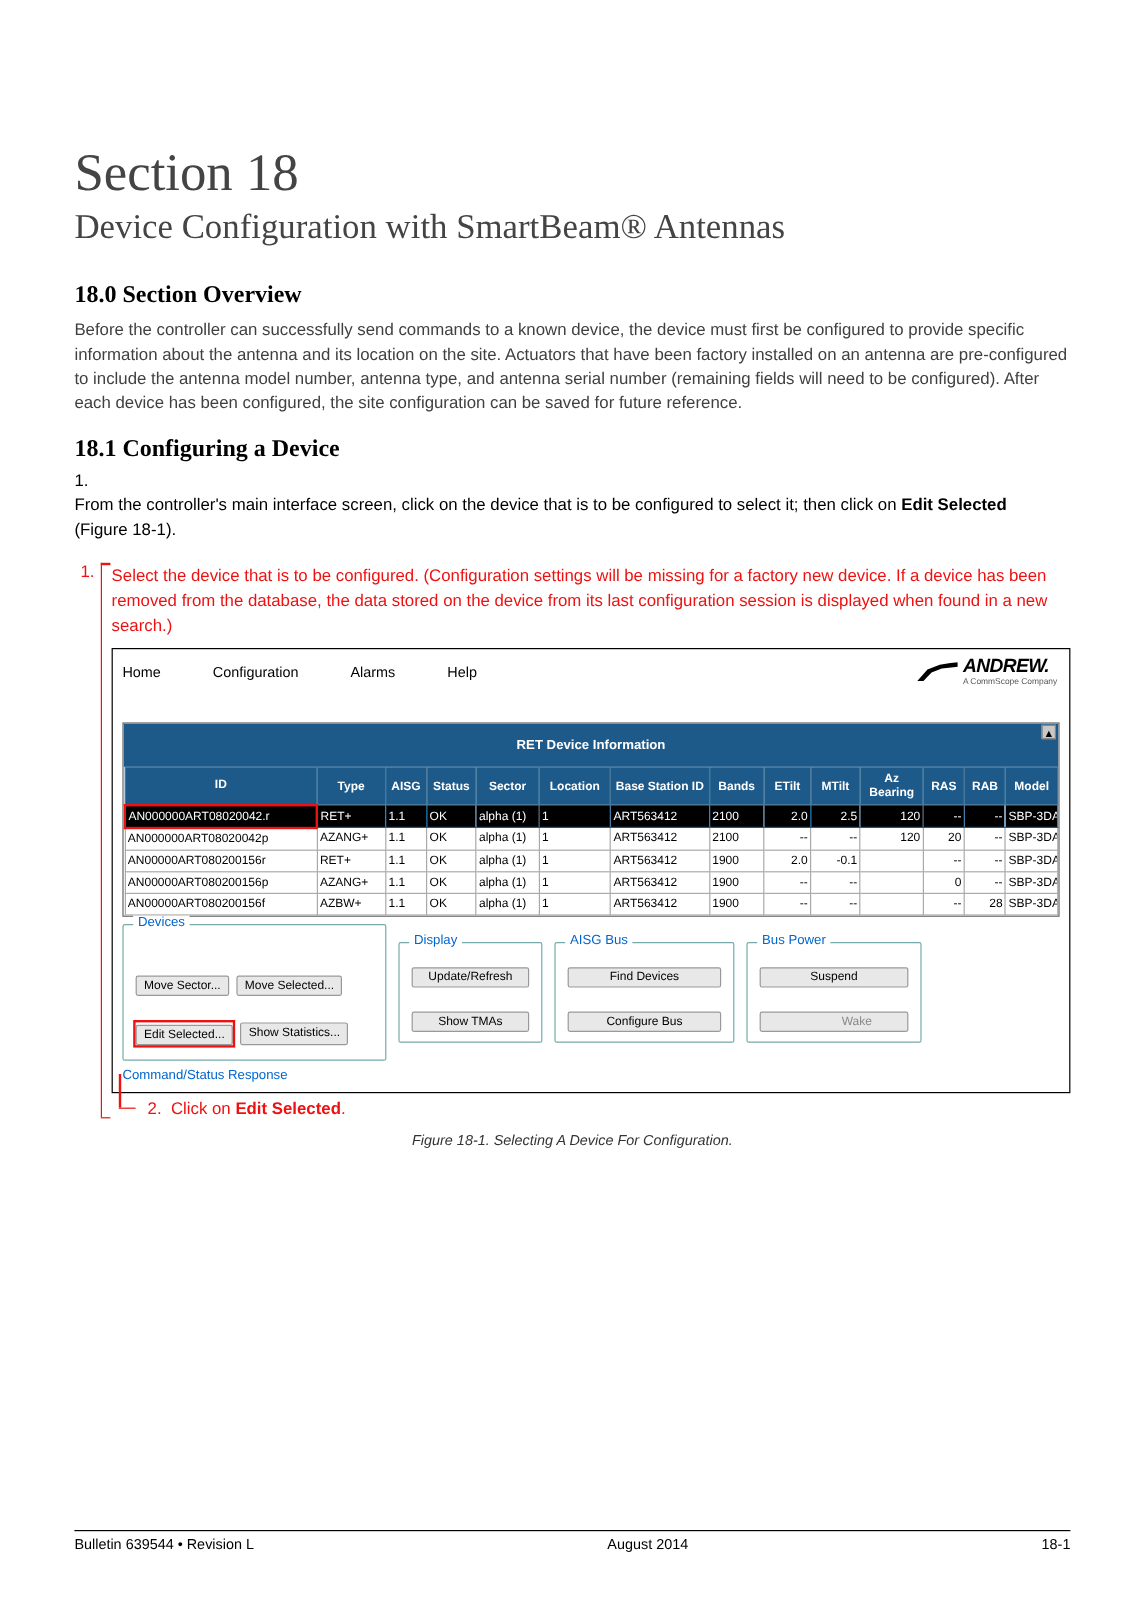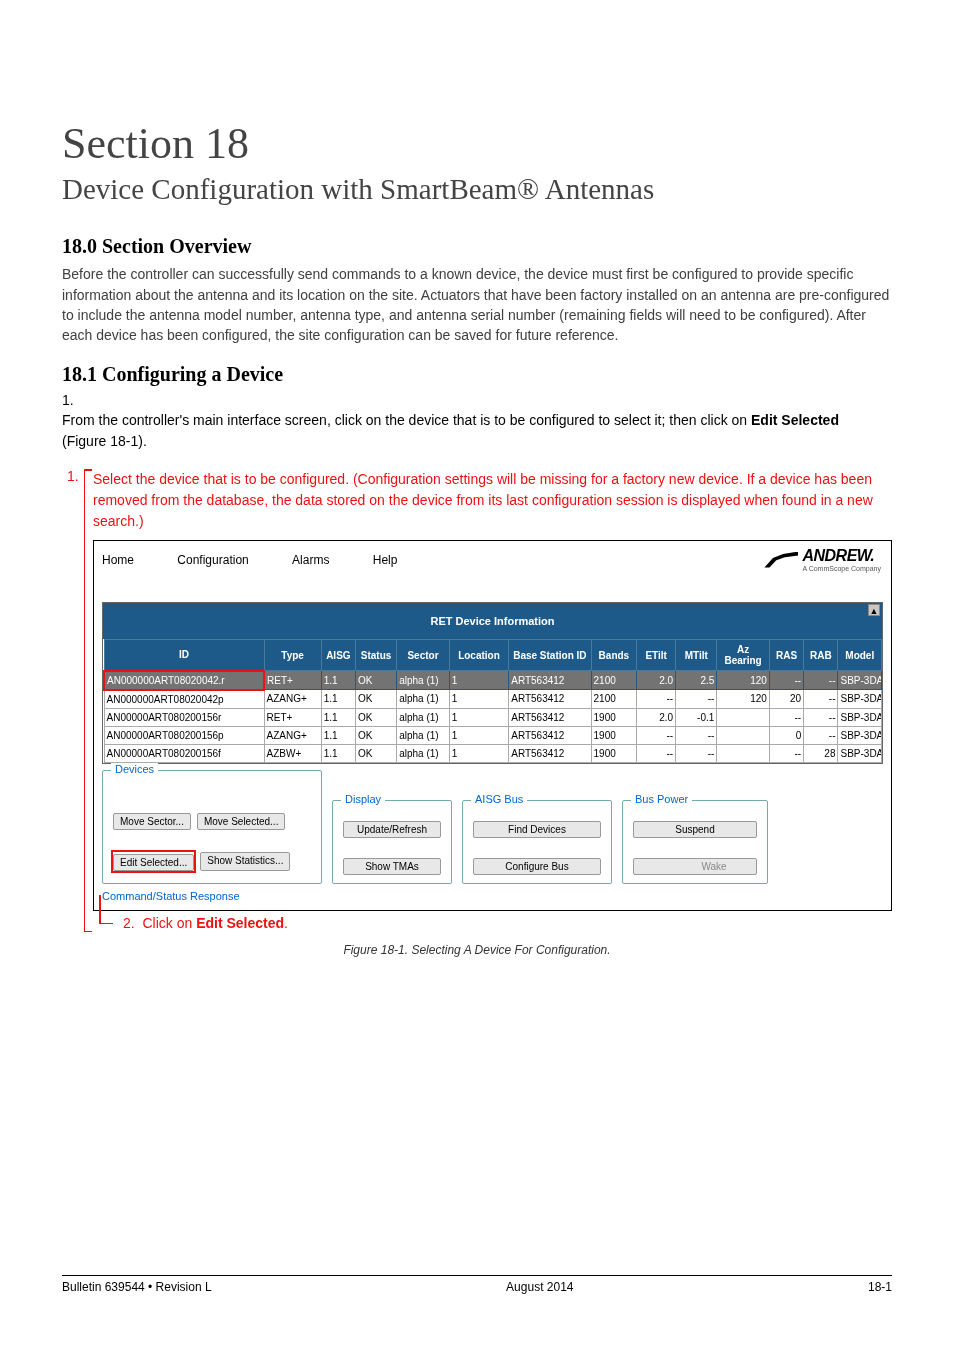--- a/index.html
+++ b/index.html
@@ -31,23 +31,23 @@
     .logo-sub { font-size: 7px; color: #555; display: block; text-align: right; font-style: normal; font-weight: normal; padding-right: 2px; }
     .logo-wrap { display: flex; align-items: center; gap: 4px; }
     .logo-swoosh { width: 34px; height: 16px; background: #000; clip-path: polygon(0 100%, 25% 40%, 55% 15%, 100% 0, 100% 25%, 60% 35%, 35% 55%, 15% 100%); }
     .tablewrap { border: 1px solid #666; overflow: hidden; }
     .tablehead { background: #1d5a8a; color: #fff; font-size: 11px; text-align: center; padding: 12px 0; font-weight: bold; position: relative; }
     .tablehead .scroll-up { position: absolute; right: 2px; top: 1px; width: 12px; height: 12px; background: #c8c8c8; color:#000; font-size:9px; line-height:12px; border:1px solid #888;}
     table { border-collapse: collapse; width: 100%; table-layout: fixed; font-size: 10px; }
     th { background: #1d5a8a; color: #fff; font-weight: bold; padding: 4px 2px; border: 1px solid #4a7a9a; text-align: center; line-height: 1.1; }
     td { padding: 3px 2px; border: 1px solid #aaa; background: #fff; color: #000; text-align: left; white-space: nowrap; overflow: hidden; }
     td.r { text-align: right; }
-    tr.sel td { background: #737373; color: #fff; border-color: #1d5a8a; }
+    tr.sel td { background: #000000; color: #fff; border-color: #1d5a8a; }
     tr.sel td.id { border: 2px solid #e11; }
-    .pane-row { display: flex; gap: 10px; margin-top: 6px; align-items: flex-end; }
+    .pane-row { display: flex; gap: 10px; margin-top: 6px; align-items: center; }
     .pane { border: 1px solid #7aa; border-radius: 2px; padding: 20px 10px 8px 10px; position: relative; }
     .pane .legend { position: absolute; top: -8px; left: 8px; background: #fff; font-size: 11px; color: #06c; padding: 0 4px; }
     .btn { font-size: 10px; padding: 2px 6px; background: #e8e8e8; border: 1px solid #999; border-radius: 2px; display: inline-block; min-width: 76px; text-align: center; }
     .btn.disabled { color: #888; padding-left: 44px; }
     .btn-row { display: flex; gap: 6px; margin-bottom: 4px; margin-top: 22px; }
     .btn-col { display: flex; flex-direction: column; gap: 20px; }
     .devices-pane { width: 220px; }
     .display-pane { width: 120px; }
     .aisg-pane { width: 150px; }
     .bus-pane { width: 146px; }

